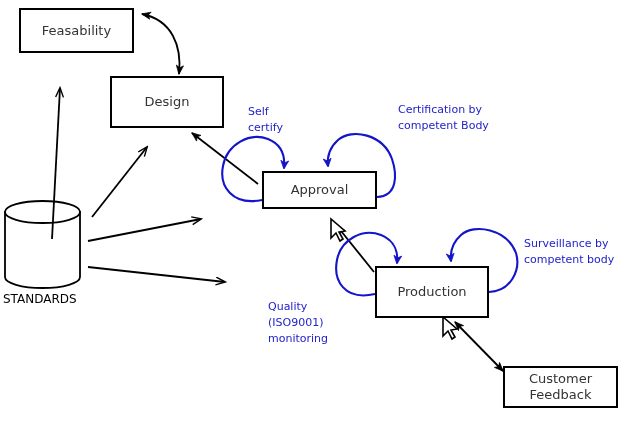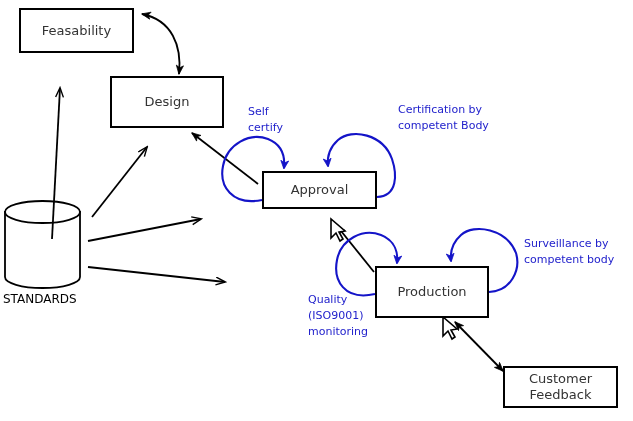--- a/index.html
+++ b/index.html
@@ -140,20 +140,20 @@
   </div>
 
   <div class="store-label" style="left:3px; top:292px;">STANDARDS</div>
 
   <div class="annotation" style="left:248px; top:104px;">Self
 certify</div>
 
   <div class="annotation" style="left:358px; top:102px;margin-left:40px;">Certification by
 competent Body</div>
 
-  <div class="annotation" style="left:268px; top:292px;margin-left:40px;">Quality
+  <div class="annotation" style="left:268px; top:299px;">Quality
 (ISO9001)
 monitoring</div>
 
   <div class="annotation" style="left:524px; top:236px;">Surveillance by
 competent body</div>
 
 </div>
 
 </body></html>

